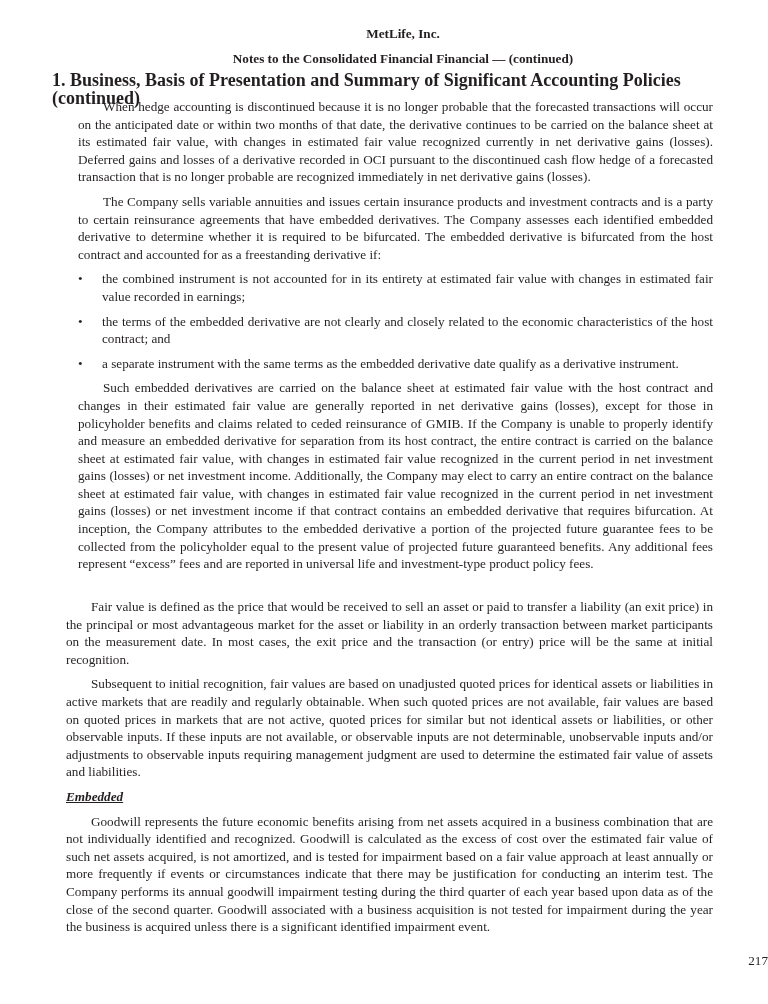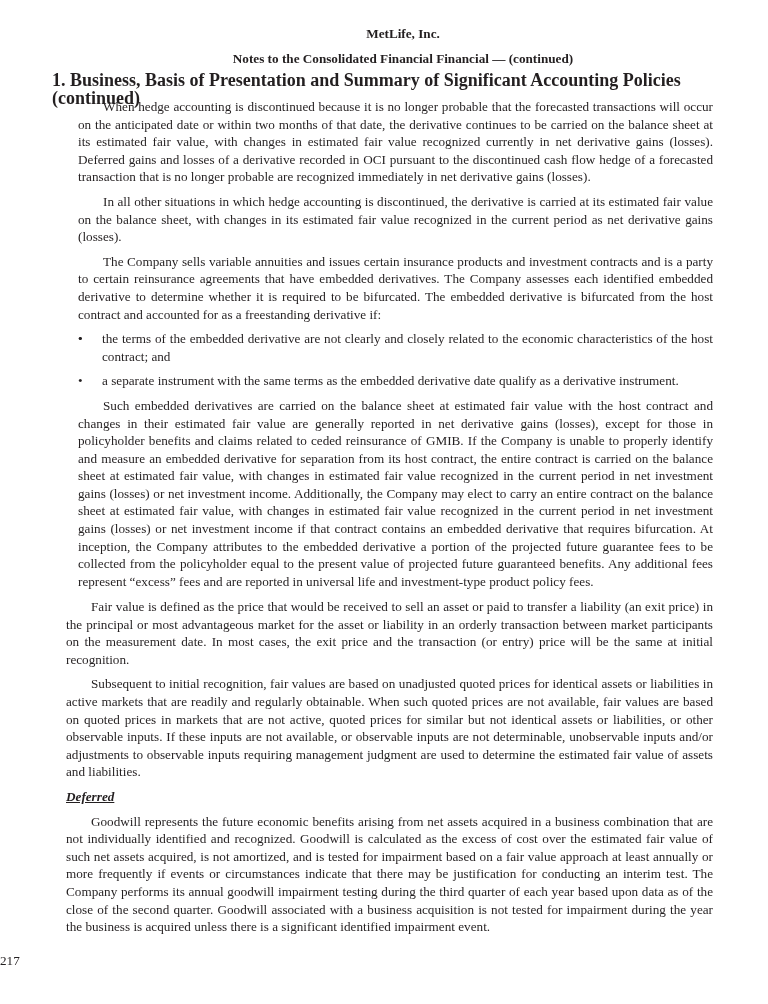--- a/index.html
+++ b/index.html
@@ -20,50 +20,50 @@
   .block { position: absolute; text-align: justify; }
   .block p { margin: 0 0 7px 0; text-indent: 25px; }
   .sub-italic { font-style: italic; text-decoration: underline; margin: 0 0 7px 0; }
   .sub-bolditalic { font-style: italic; font-weight: bold; text-decoration: underline; margin: 0 0 7px 0; }
   ul.bullets { list-style: none; margin: 0 0 7px 0; padding: 0; }
   ul.bullets li { position: relative; padding-left: 24px; margin: 0 0 7px 0; text-align: justify; }
   ul.bullets li .bullet { position: absolute; left: 0; top: 0; }
   #block-a { top: 98px; left: 78px; width: 635px; }
   #block-b { top: 598px; left: 66px; width: 647px; }
   #page-number {
-    position: absolute; top: 952px; left: 0; width: 768px; text-align: left; font-size: 13.2px;
+    position: absolute; top: 952px; left: 0; width: 768px; text-align: right; font-size: 13.2px;
   }
 </style>
 </head>
 <body>
 
 <div id="company" class="center-title">MetLife, Inc.</div>
 <div id="notes-title" class="center-title">Notes to the Consolidated Financial Financial — (continued)</div>
 <div id="section-heading">1. Business, Basis of Presentation and Summary of Significant Accounting Policies (continued)</div>
 
 <div id="block-a" class="block">
   <p>When hedge accounting is discontinued because it is no longer probable that the forecasted transactions will occur on the anticipated date or within two months of that date, the derivative continues to be carried on the balance sheet at its estimated fair value, with changes in estimated fair value recognized currently in net derivative gains (losses). Deferred gains and losses of a derivative recorded in OCI pursuant to the discontinued cash flow hedge of a forecasted transaction that is no longer probable are recognized immediately in net derivative gains (losses).</p>
-  <p>In all other situations in which hedge accounting is discontinued, the derivative is carried at its estimated fair value on the balance sheet, with changes in its estimated fair value recognized in the current period as net derivative gains (losses).</p>
   <p>The Company sells variable annuities and issues certain insurance products and investment contracts and is a party to certain reinsurance agreements that have embedded derivatives. The Company assesses each identified embedded derivative to determine whether it is required to be bifurcated. The embedded derivative is bifurcated from the host contract and accounted for as a freestanding derivative if:</p>
   <ul class="bullets">
     <li>
       <span class="bullet">•</span>
+      <span>the combined instrument is not accounted for in its entirety at estimated fair value with changes in estimated fair value recorded in earnings;</span>
     </li>
     <li>
       <span class="bullet">•</span>
       <span>the terms of the embedded derivative are not clearly and closely related to the economic characteristics of the host contract; and</span>
     </li>
     <li>
       <span class="bullet">•</span>
       <span>a separate instrument with the same terms as the embedded derivative date qualify as a derivative instrument.</span>
     </li>
   </ul>
   <p>Such embedded derivatives are carried on the balance sheet at estimated fair value with the host contract and changes in their estimated fair value are generally reported in net derivative gains (losses), except for those in policyholder benefits and claims related to ceded reinsurance of GMIB. If the Company is unable to properly identify and measure an embedded derivative for separation from its host contract, the entire contract is carried on the balance sheet at estimated fair value, with changes in estimated fair value recognized in the current period in net investment gains (losses) or net investment income. Additionally, the Company may elect to carry an entire contract on the balance sheet at estimated fair value, with changes in estimated fair value recognized in the current period in net investment gains (losses) or net investment income if that contract contains an embedded derivative that requires bifurcation. At inception, the Company attributes to the embedded derivative a portion of the projected future guarantee fees to be collected from the policyholder equal to the present value of projected future guaranteed benefits. Any additional fees represent “excess” fees and are reported in universal life and investment-type product policy fees.</p>
 </div>
 
 <div id="block-b" class="block">
   <p>Fair value is defined as the price that would be received to sell an asset or paid to transfer a liability (an exit price) in the principal or most advantageous market for the asset or liability in an orderly transaction between market participants on the measurement date. In most cases, the exit price and the transaction (or entry) price will be the same at initial recognition.</p>
   <p>Subsequent to initial recognition, fair values are based on unadjusted quoted prices for identical assets or liabilities in active markets that are readily and regularly obtainable. When such quoted prices are not available, fair values are based on quoted prices in markets that are not active, quoted prices for similar but not identical assets or liabilities, or other observable inputs. If these inputs are not available, or observable inputs are not determinable, unobservable inputs and/or adjustments to observable inputs requiring management judgment are used to determine the estimated fair value of assets and liabilities.</p>
-  <div class="sub-bolditalic">Deferred</div>
+  <div class="sub-bolditalic">Embedded</div>
   <p>Goodwill represents the future economic benefits arising from net assets acquired in a business combination that are not individually identified and recognized. Goodwill is calculated as the excess of cost over the estimated fair value of such net assets acquired, is not amortized, and is tested for impairment based on a fair value approach at least annually or more frequently if events or circumstances indicate that there may be justification for conducting an interim test. The Company performs its annual goodwill impairment testing during the third quarter of each year based upon data as of the close of the second quarter. Goodwill associated with a business acquisition is not tested for impairment during the year the business is acquired unless there is a significant identified impairment event.</p>
 </div>
 
 <div id="page-number">217</div>
 
 </body></html>

